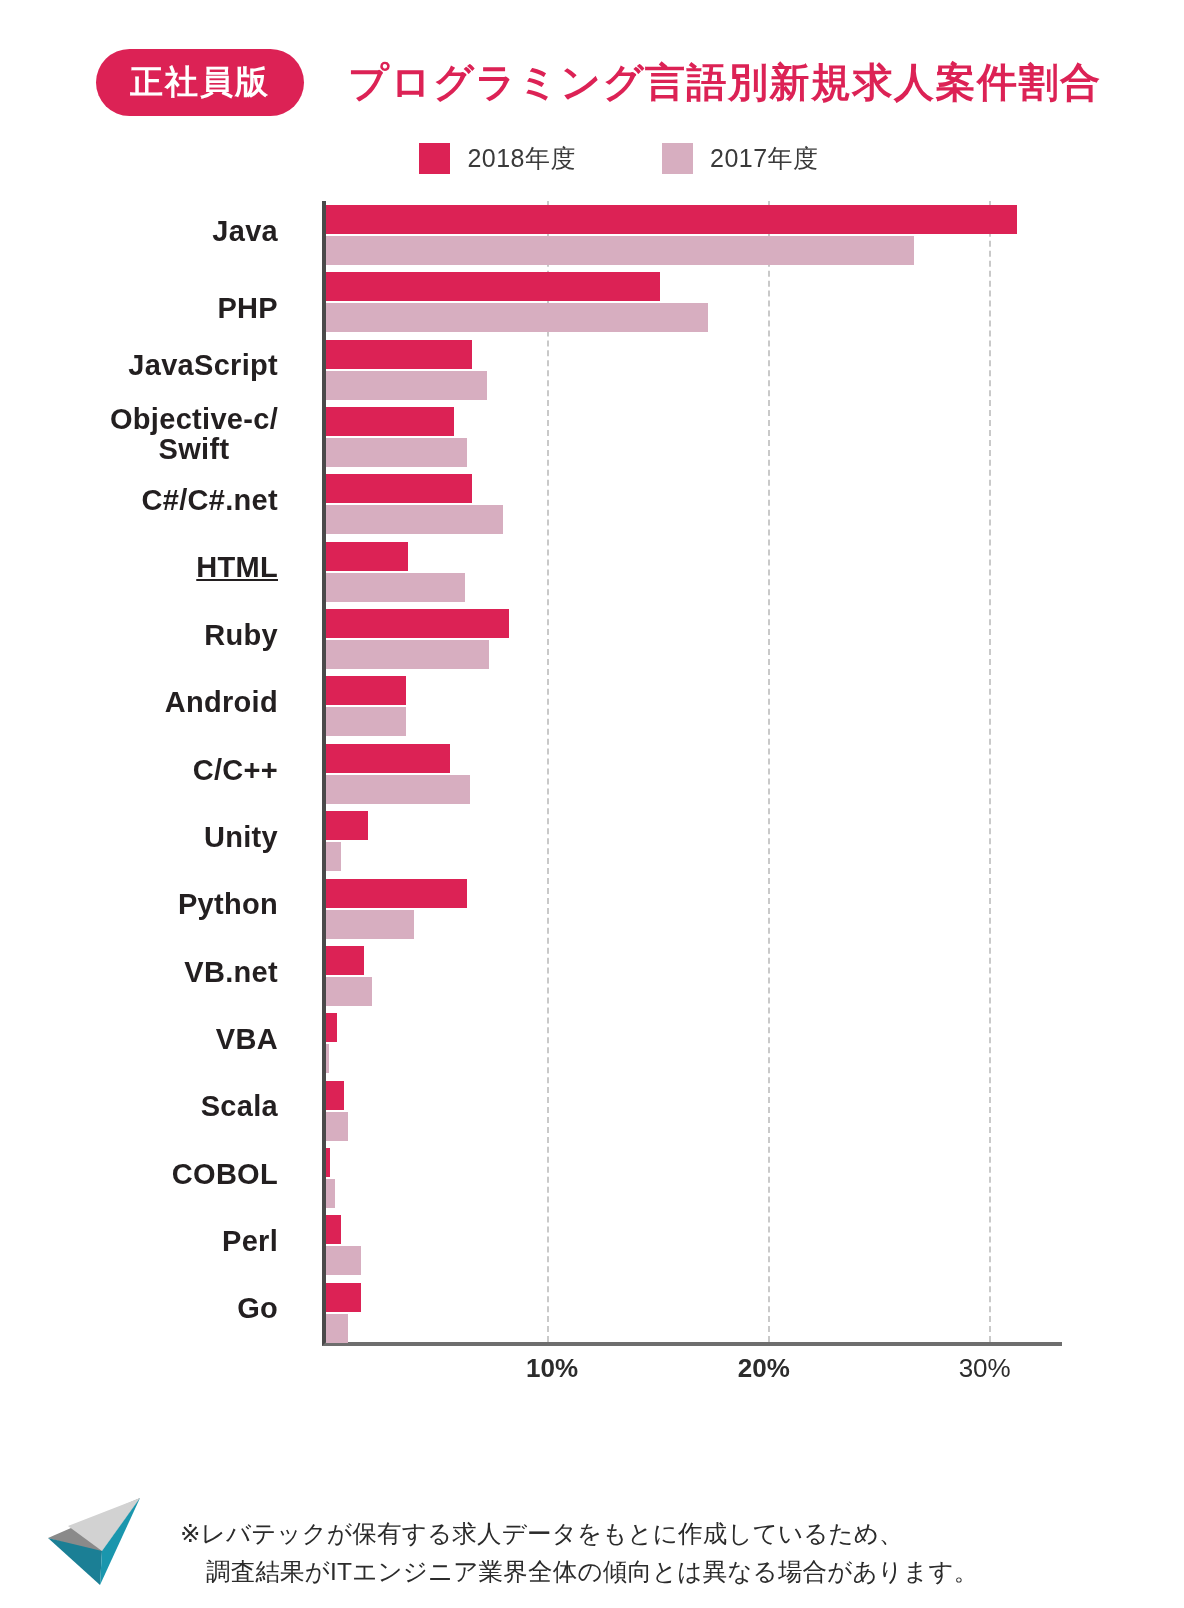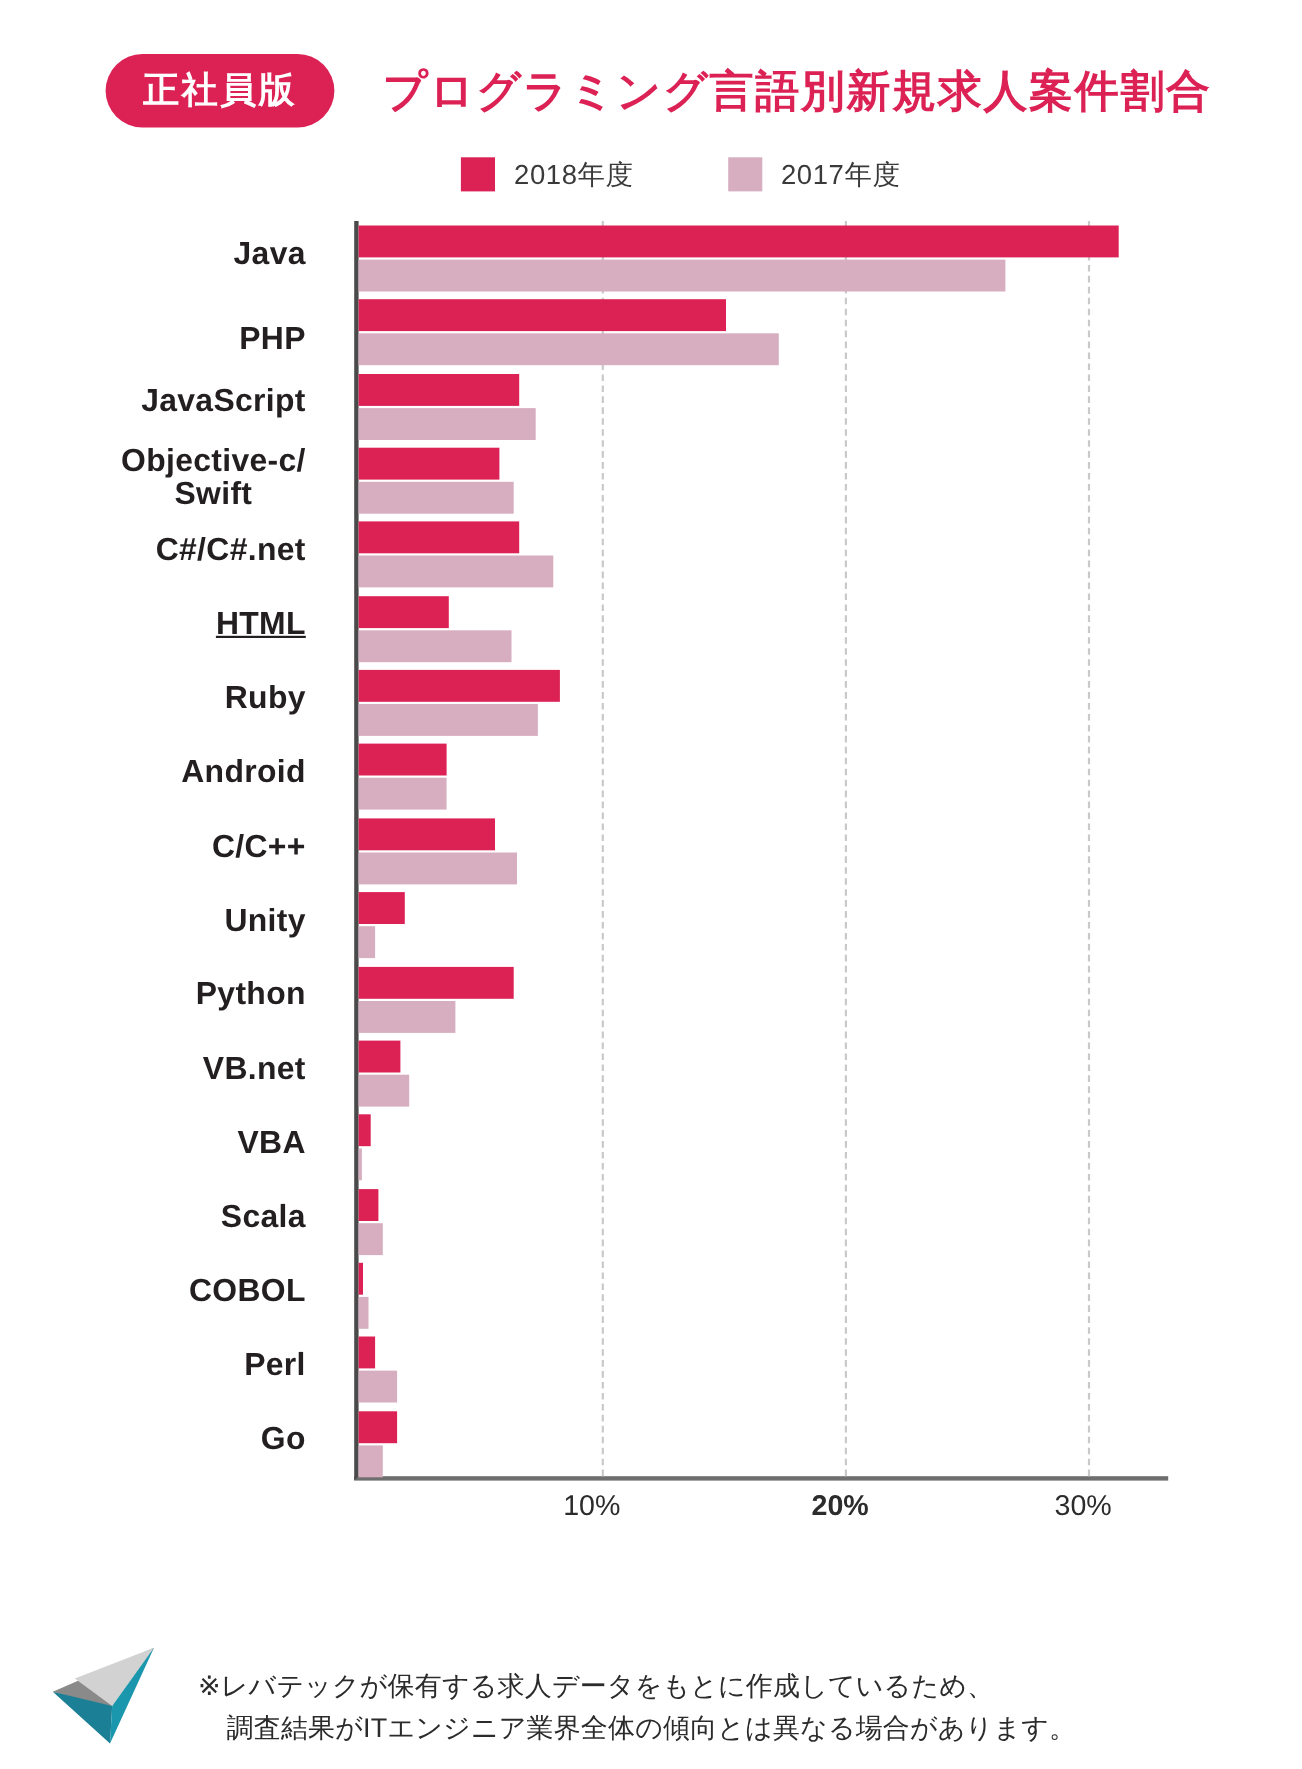--- a/index.html
+++ b/index.html
@@ -291,21 +291,21 @@
           <div class="bar y2018" style="width: 15.4627px; background: rgb(220, 34, 85);"></div>
           <div class="bar y2017" style="width: 35.3433px; background: rgb(215, 174, 192);"></div>
         </div>
         <div class="row" style="top: 1081.65px;">
           <div class="bar y2018" style="width: 35.3433px; background: rgb(220, 34, 85);"></div>
           <div class="bar y2017" style="width: 22.0896px; background: rgb(215, 174, 192);"></div>
         </div>
       </div>
   </div>
   <div class="xticks" id="xticks">
-      <div class="xtick" style="left: 216px;">10%</div>
+      <div class="xtick" style="left: 230px; font-weight: bold;">10%</div>
       <div class="xtick" style="left: 441.791px; font-weight: bold;">20%</div>
       <div class="xtick" style="left: 662.687px;">30%</div>
     </div>
 </div>
 
 <div class="footer">
   <div class="logo">
     <svg class="logo-mark" viewBox="0 0 108 95">
       <polygon points="4,45 56,60 96,5" fill="#8a8a8a"></polygon>
       <polygon points="24,33 58,58 96,5" fill="#d2d2d2"></polygon>

